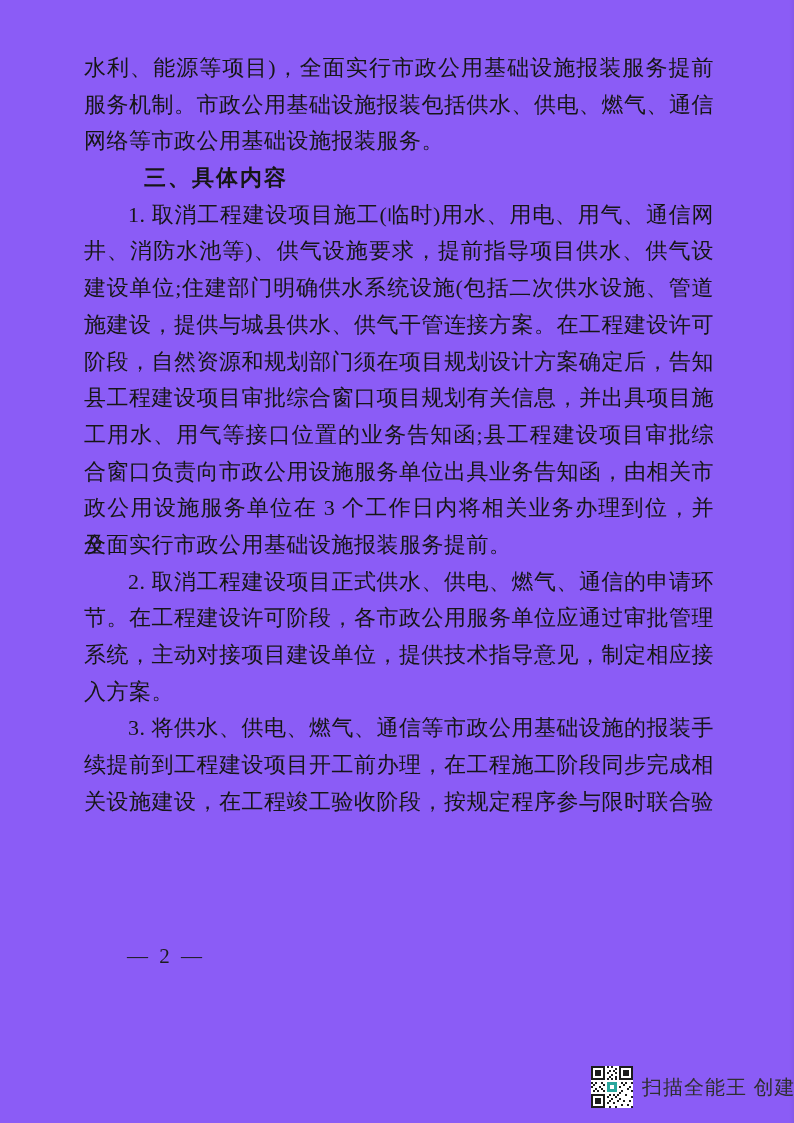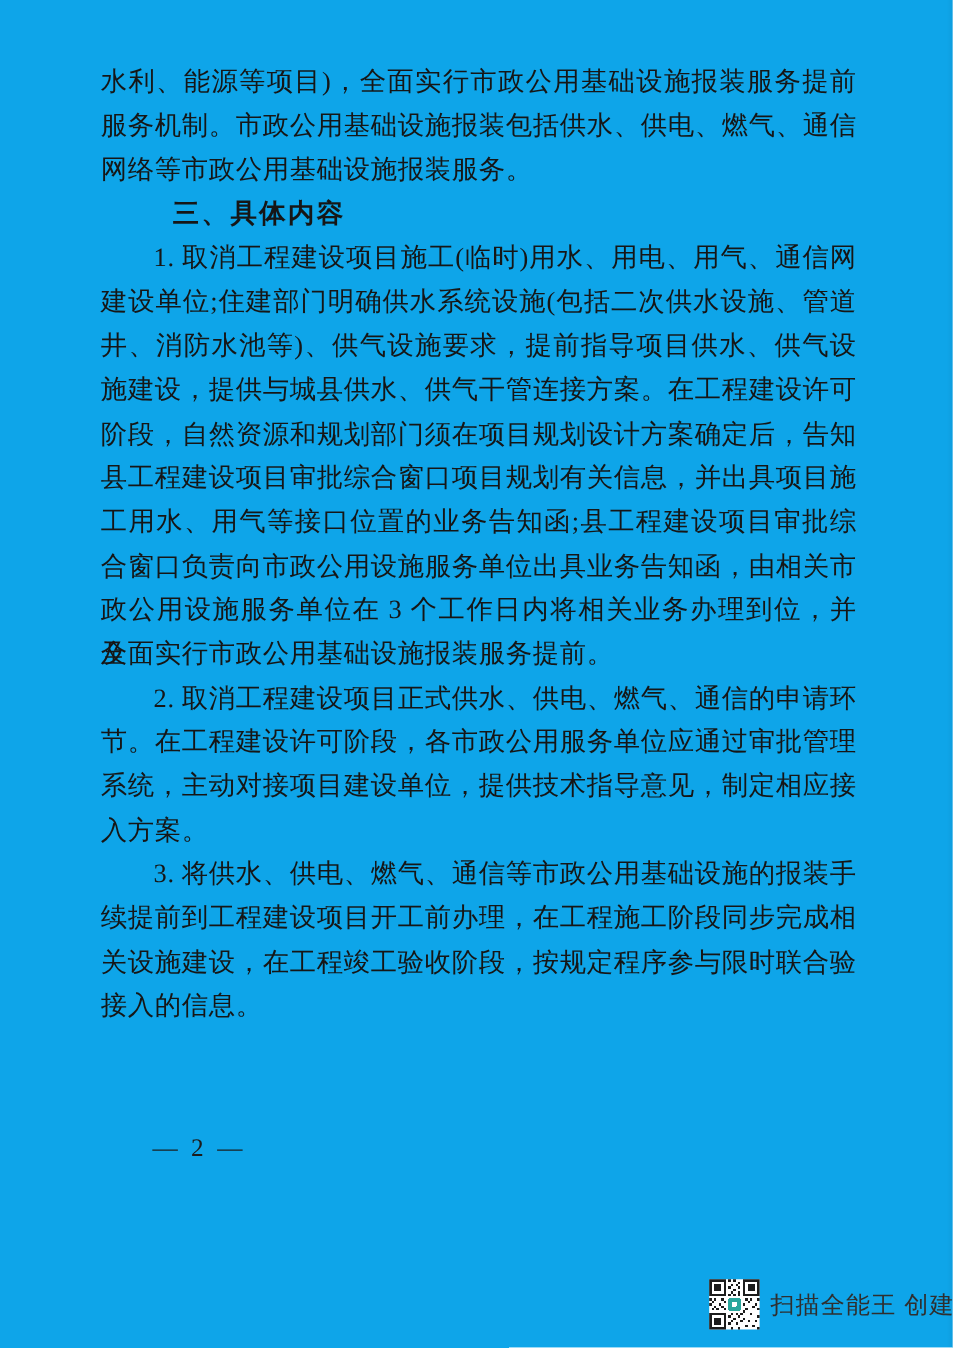--- a/index.html
+++ b/index.html
@@ -1,20 +1,20 @@
 <!DOCTYPE html>
 <html><head>
 <meta charset="utf-8">
 <style>
   html, body { margin: 0; padding: 0; background: #ffffff; }
   .page {
     position: relative;
     width: 794px;
     height: 1123px;
-    background: #0ea5e9;
+    background: #8b5cf6;
     overflow: hidden;
     font-family: "Liberation Serif", "DejaVu Serif", serif;
   }
   
   .page::after {
     content: "";
     position: absolute;
     top: 0; right: 0; bottom: 0;
     width: 5px;
     background: linear-gradient(to right, rgba(0,0,0,0), rgba(0,0,0,0.05));
@@ -78,37 +78,36 @@
 <body>
 
 <div class="page">
 
   <div class="content">
     <div class="line">水利、能源等项目)，全面实行市政公用基础设施报装服务提前</div>
     <div class="line">服务机制。市政公用基础设施报装包括供水、供电、燃气、通信</div>
     <div class="line last">网络等市政公用基础设施报装服务。</div>
     <div class="heading">三、具体内容</div>
     <div class="line indent">1. 取消工程建设项目施工(临时)用水、用电、用气、通信网</div>
+    <div class="line">井、消防水池等)、供气设施要求，提前指导项目供水、供气设</div>
     <div class="line">建设单位;住建部门明确供水系统设施(包括二次供水设施、管道</div>
-    <div class="line">井、消防水池等)、供气设施要求，提前指导项目供水、供气设</div>
     <div class="line">施建设，提供与城县供水、供气干管连接方案。在工程建设许可</div>
     <div class="line">阶段，自然资源和规划部门须在项目规划设计方案确定后，告知</div>
     <div class="line">县工程建设项目审批综合窗口项目规划有关信息，并出具项目施</div>
     <div class="line">工用水、用气等接口位置的业务告知函;县工程建设项目审批综</div>
     <div class="line">合窗口负责向市政公用设施服务单位出具业务告知函，由相关市</div>
     <div class="line">政公用设施服务单位在 3 个工作日内将相关业务办理到位，并及</div>
     <div class="line last">全面实行市政公用基础设施报装服务提前。</div>
     <div class="line indent">2. 取消工程建设项目正式供水、供电、燃气、通信的申请环</div>
     <div class="line">节。在工程建设许可阶段，各市政公用服务单位应通过审批管理</div>
     <div class="line">系统，主动对接项目建设单位，提供技术指导意见，制定相应接</div>
     <div class="line last">入方案。</div>
     <div class="line indent">3. 将供水、供电、燃气、通信等市政公用基础设施的报装手</div>
     <div class="line">续提前到工程建设项目开工前办理，在工程施工阶段同步完成相</div>
     <div class="line">关设施建设，在工程竣工验收阶段，按规定程序参与限时联合验</div>
-    <div class="line last">接入的信息。</div>
   </div>
 
   <div class="page-number">— 2 —</div>
 
   <div class="footer">
     <svg class="qr" viewBox="0 0 21 21" shape-rendering="crispEdges" xmlns="http://www.w3.org/2000/svg">
       <rect x="0" y="0" width="21" height="21" fill="#ffffff"></rect>
       <g fill="#1b1b1b">
 
         <path d="M0 0h7v7h-7z M1 1v5h5v-5z" fill-rule="evenodd"></path>

